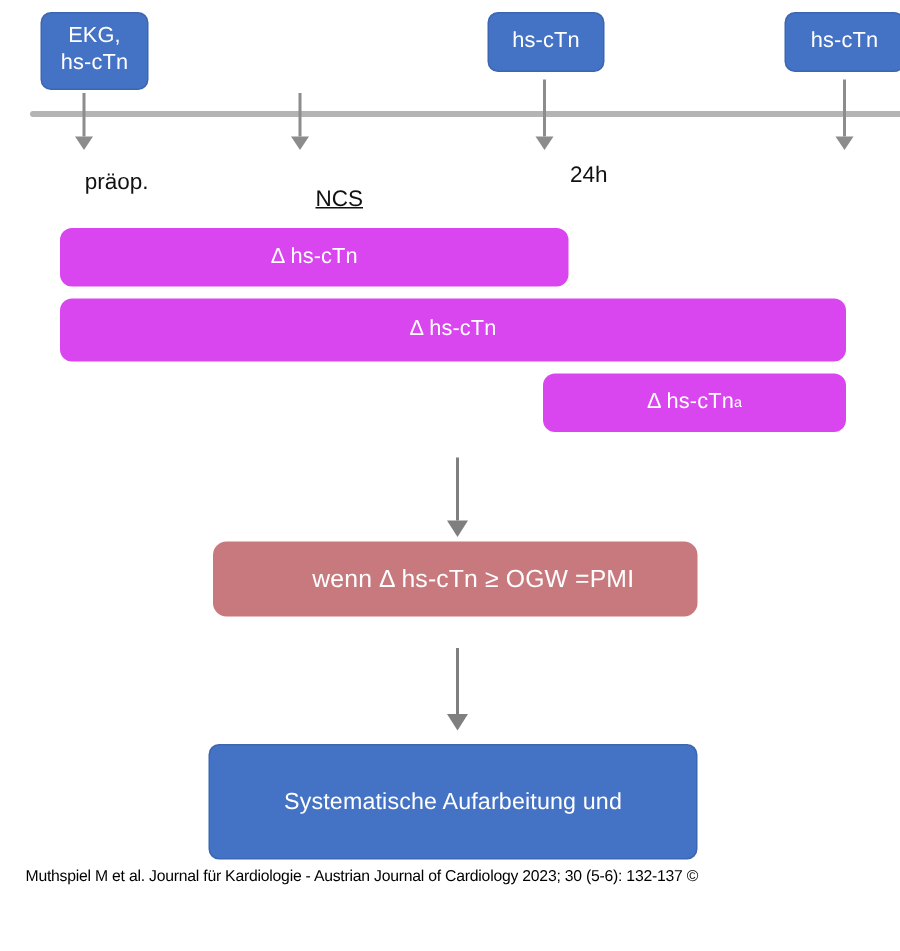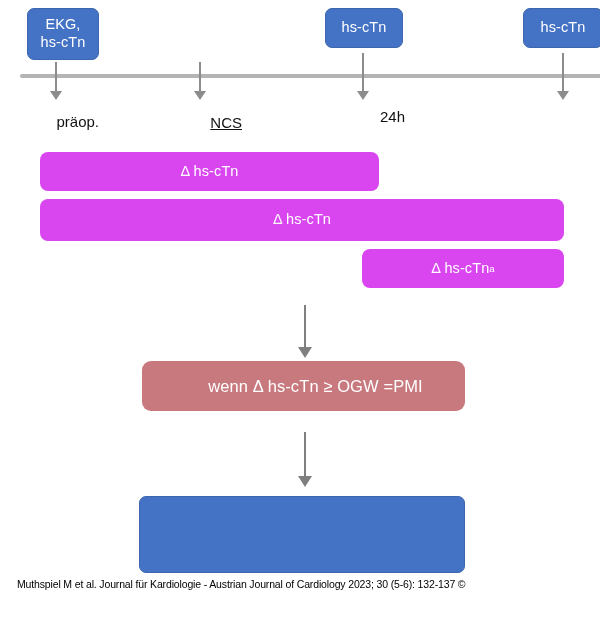--- a/index.html
+++ b/index.html
@@ -99,21 +99,21 @@
   
   #tick-preop { left: 34px; top: 62px; height: 38px; }
   #tick-preop .shaft { height: 29px; }
   #tick-preop .head  { top: 29px; }
   #label-preop { left: 0px; top: 113px; width: 84px; }
 
   
   #tick-ncs { left: 178px; top: 62px; height: 38px; }
   #tick-ncs .shaft { height: 29px; }
   #tick-ncs .head  { top: 29px; }
-  #label-ncs { left: 143px; top: 114px; width: 84px; text-decoration: underline; }
+  #label-ncs { left: 143px; top: 124px; width: 84px; text-decoration: underline; }
 
   
   #tick-24h { left: 341px; top: 53px; height: 47px; }
   #tick-24h .shaft { height: 38px; }
   #tick-24h .head  { top: 38px; }
   #label-24h { left: 306px; top: 108px; width: 84px; }
 
   
   #tick-48h { left: 541px; top: 53px; height: 47px; }
   #tick-48h .shaft { height: 38px; }
@@ -245,18 +245,19 @@
     <span>wenn Δ hs-cTn ≥ OGW = </span><span class="bold">PMI</span>
   </div>
 
   <div class="connector" id="connector-2">
     <div class="shaft"></div>
     <div class="head"></div>
   </div>
 
   <div class="node blue" id="box-action">
     <div>
+      <div>Systematische Aufarbeitung und</div>
     </div>
   </div>
 
   <div id="citation">Muthspiel M et al. Journal für Kardiologie - Austrian Journal of Cardiology 2023; 30 (5-6): 132-137 ©</div>
 
 </div>
 
 </body></html>

